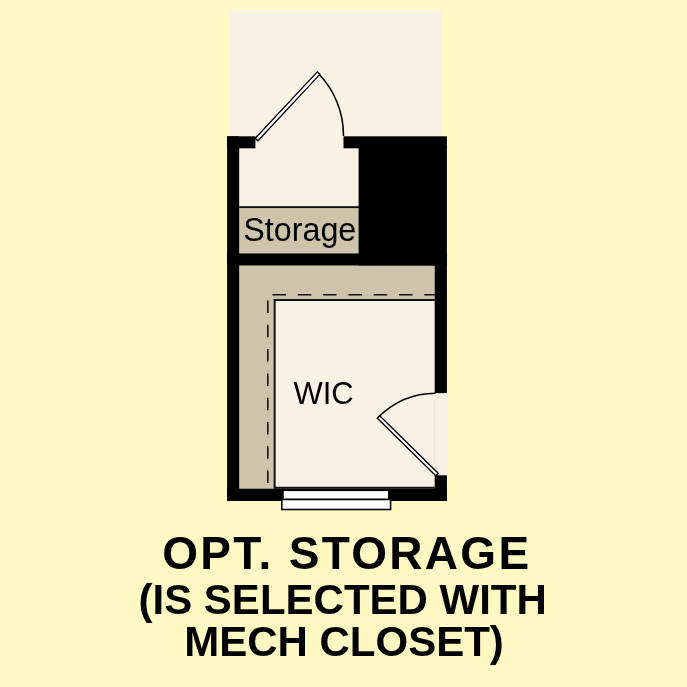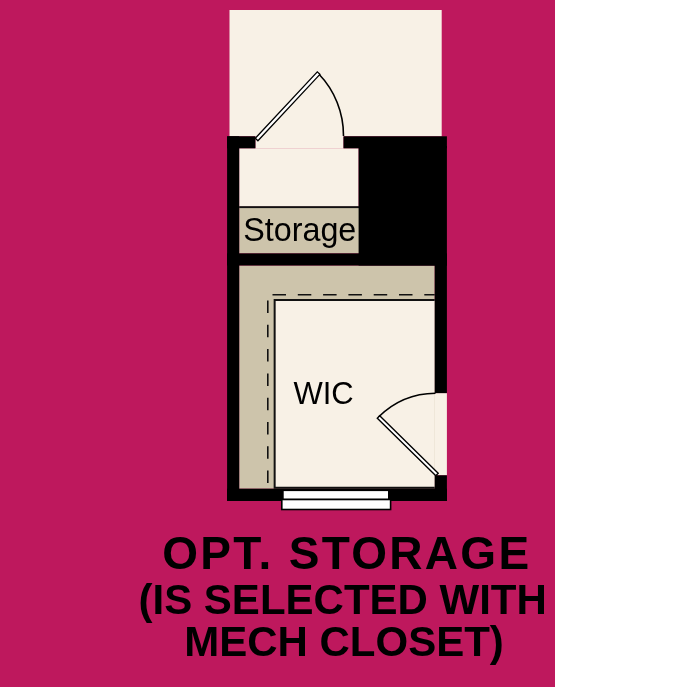--- a/index.html
+++ b/index.html
@@ -1,16 +1,16 @@
 <!DOCTYPE html>
 <html><head>
 <meta charset="utf-8">
 <style>
   html,body{margin:0;padding:0;background:#ffffff;}
-  #page{position:relative;width:555px;height:687px;background:#be185d;overflow:hidden;
+  #page{position:relative;width:687px;height:687px;background:#fef9c3;overflow:hidden;
         font-family:"Liberation Sans", sans-serif;}
   svg{position:absolute;left:0;top:0;}
   text{font-family:"Liberation Sans", sans-serif;}
 </style>
 </head>
 <body>
 <div id="page">
 <svg width="687" height="687" viewBox="0 0 687 687">
 
   <rect x="229.5" y="10" width="212.2" height="126.3" fill="#f8f1e6"></rect>

